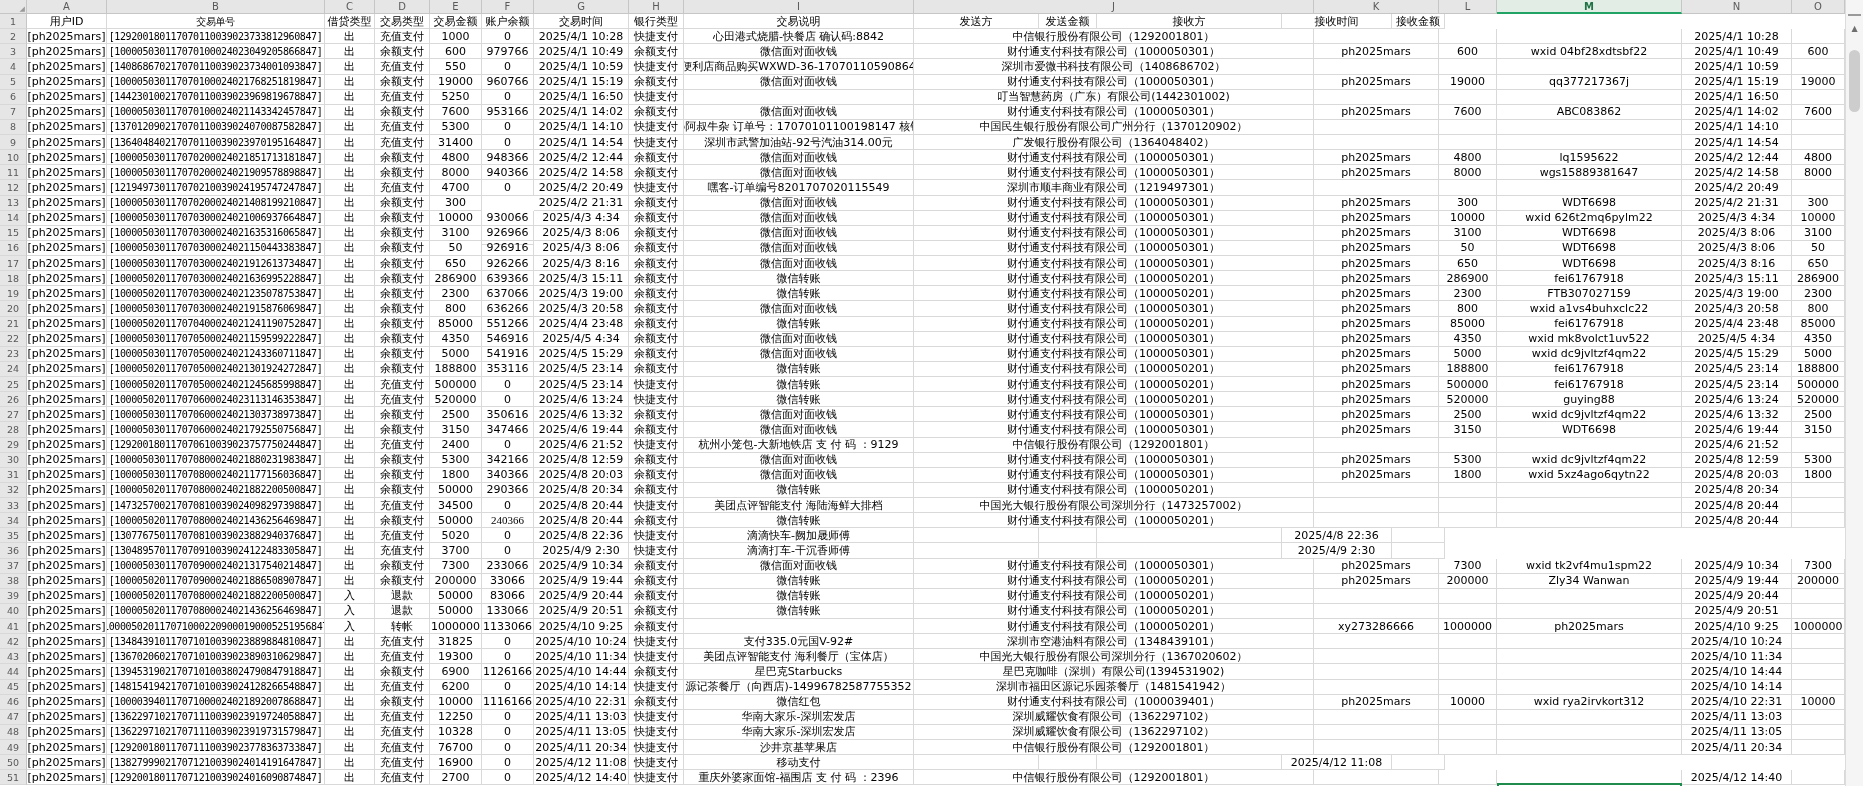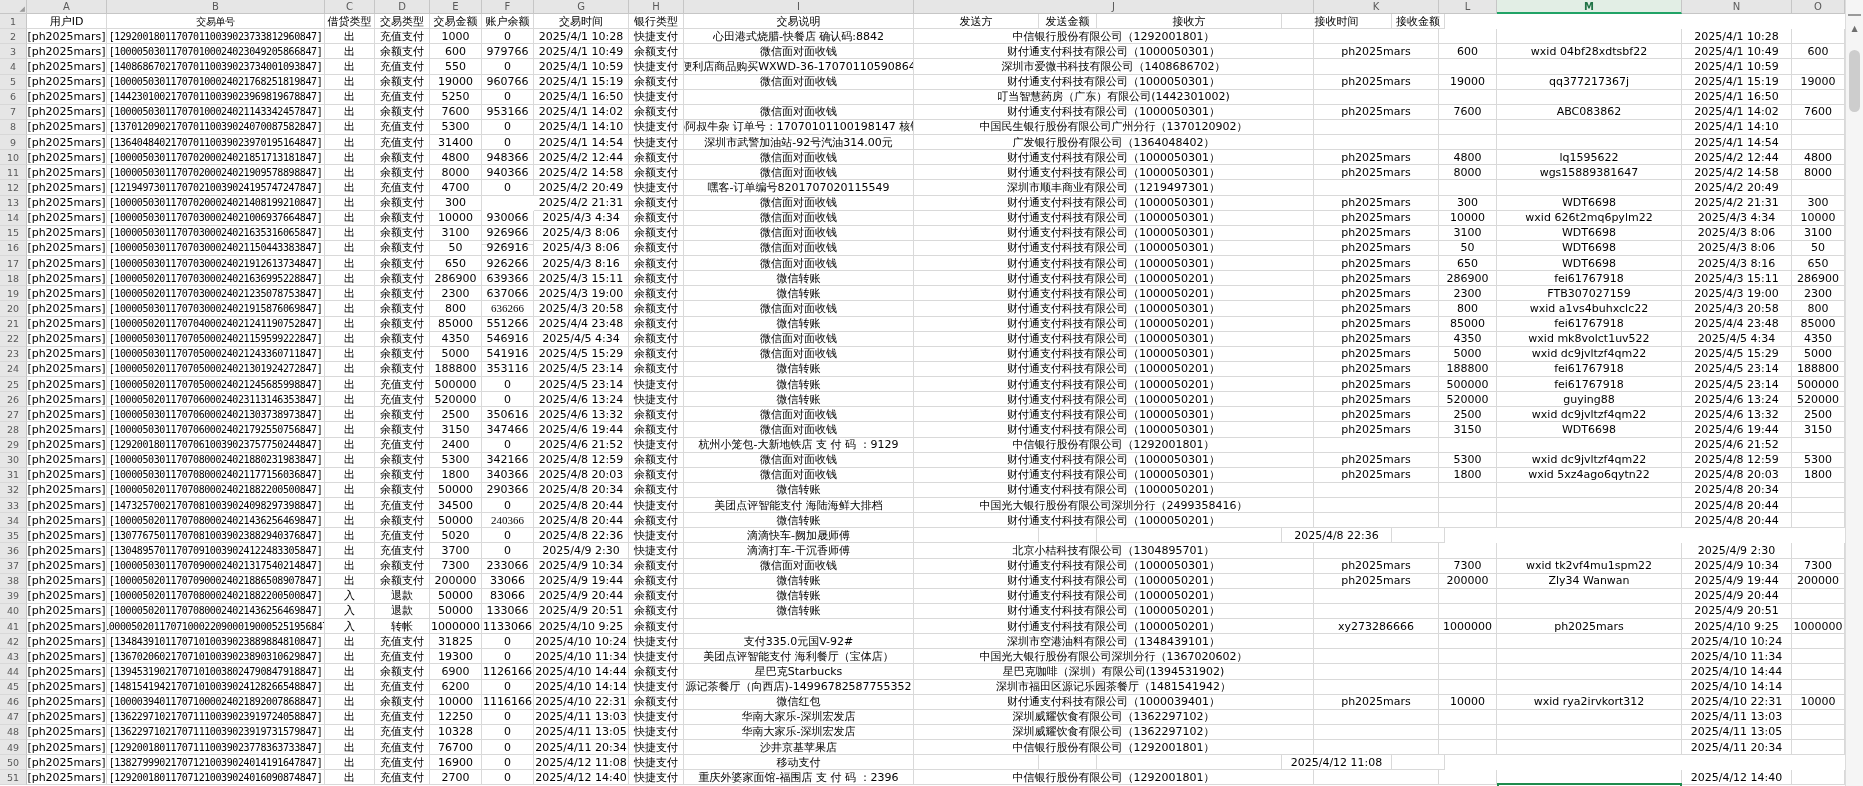--- a/index.html
+++ b/index.html
@@ -400,21 +400,21 @@
         <div class="cell" style="width: 110px; min-width: 110px;">2025/4/3 19:00</div>
         <div class="cell" style="width: 53px; min-width: 53px;">2300</div>
       </div>
       <div class="row">
         <div class="rn">20</div>
         <div class="cell" style="width: 80px; min-width: 80px;">[ph2025mars]</div>
         <div class="cell colB" style="width: 218px; min-width: 218px;">[100005030117070300024021915876069847]</div>
         <div class="cell" style="width: 50px; min-width: 50px;">出</div>
         <div class="cell" style="width: 55px; min-width: 55px;">余额支付</div>
         <div class="cell" style="width: 52px; min-width: 52px;">800</div>
-        <div class="cell" style="width: 52px; min-width: 52px; font-family: Liberation Serif, serif;">636266</div>
+        <div class="cell" style="width: 52px; min-width: 52px;">636266</div>
         <div class="cell" style="width: 95px; min-width: 95px;">2025/4/3 20:58</div>
         <div class="cell" style="width: 55px; min-width: 55px;">余额支付</div>
         <div class="cell" style="width: 230px; min-width: 230px;">微信面对面收钱</div>
         <div class="cell" style="width: 400px; min-width: 400px;">财付通支付科技有限公司（1000050301）</div>
         <div class="cell" style="width: 125px; min-width: 125px;">ph2025mars</div>
         <div class="cell" style="width: 58px; min-width: 58px;">800</div>
         <div class="cell" style="width: 185px; min-width: 185px;">wxid a1vs4buhxclc22</div>
         <div class="cell" style="width: 110px; min-width: 110px;">2025/4/3 20:58</div>
         <div class="cell" style="width: 53px; min-width: 53px;">800</div>
       </div>
@@ -638,21 +638,21 @@
         <div class="rn">33</div>
         <div class="cell" style="width: 80px; min-width: 80px;">[ph2025mars]</div>
         <div class="cell colB" style="width: 218px; min-width: 218px;">[147325700217070810039024098297398847]</div>
         <div class="cell" style="width: 50px; min-width: 50px;">出</div>
         <div class="cell" style="width: 55px; min-width: 55px;">充值支付</div>
         <div class="cell" style="width: 52px; min-width: 52px;">34500</div>
         <div class="cell" style="width: 52px; min-width: 52px;">0</div>
         <div class="cell" style="width: 95px; min-width: 95px;">2025/4/8 20:44</div>
         <div class="cell" style="width: 55px; min-width: 55px;">快捷支付</div>
         <div class="cell" style="width: 230px; min-width: 230px;">美团点评智能支付 海陆海鲜大排档</div>
-        <div class="cell" style="width: 400px; min-width: 400px;">中国光大银行股份有限公司深圳分行（2499358416）</div>
+        <div class="cell" style="width: 400px; min-width: 400px;">中国光大银行股份有限公司深圳分行（1473257002）</div>
         <div class="cell" style="width: 125px; min-width: 125px;"></div>
         <div class="cell" style="width: 58px; min-width: 58px;"></div>
         <div class="cell" style="width: 185px; min-width: 185px;"></div>
         <div class="cell" style="width: 110px; min-width: 110px;">2025/4/8 20:44</div>
         <div class="cell" style="width: 53px; min-width: 53px;"></div>
       </div>
       <div class="row">
         <div class="rn">34</div>
         <div class="cell" style="width: 80px; min-width: 80px;">[ph2025mars]</div>
         <div class="cell colB" style="width: 218px; min-width: 218px;">[100005020117070800024021436256469847]</div>
@@ -691,21 +691,20 @@
         <div class="rn">36</div>
         <div class="cell" style="width: 80px; min-width: 80px;">[ph2025mars]</div>
         <div class="cell colB" style="width: 218px; min-width: 218px;">[130489570117070910039024122483305847]</div>
         <div class="cell" style="width: 50px; min-width: 50px;">出</div>
         <div class="cell" style="width: 55px; min-width: 55px;">充值支付</div>
         <div class="cell" style="width: 52px; min-width: 52px;">3700</div>
         <div class="cell" style="width: 52px; min-width: 52px;">0</div>
         <div class="cell" style="width: 95px; min-width: 95px;">2025/4/9 2:30</div>
         <div class="cell" style="width: 55px; min-width: 55px;">快捷支付</div>
         <div class="cell" style="width: 230px; min-width: 230px;">滴滴打车-干沉香师傅</div>
-        <div class="cell" style="width: 400px; min-width: 400px;">北京小桔科技有限公司（1304895701）</div>
         <div class="cell" style="width: 125px; min-width: 125px;"></div>
         <div class="cell" style="width: 58px; min-width: 58px;"></div>
         <div class="cell" style="width: 185px; min-width: 185px;"></div>
         <div class="cell" style="width: 110px; min-width: 110px;">2025/4/9 2:30</div>
         <div class="cell" style="width: 53px; min-width: 53px;"></div>
       </div>
       <div class="row">
         <div class="rn">37</div>
         <div class="cell" style="width: 80px; min-width: 80px;">[ph2025mars]</div>
         <div class="cell colB" style="width: 218px; min-width: 218px;">[100005030117070900024021317540214847]</div>

